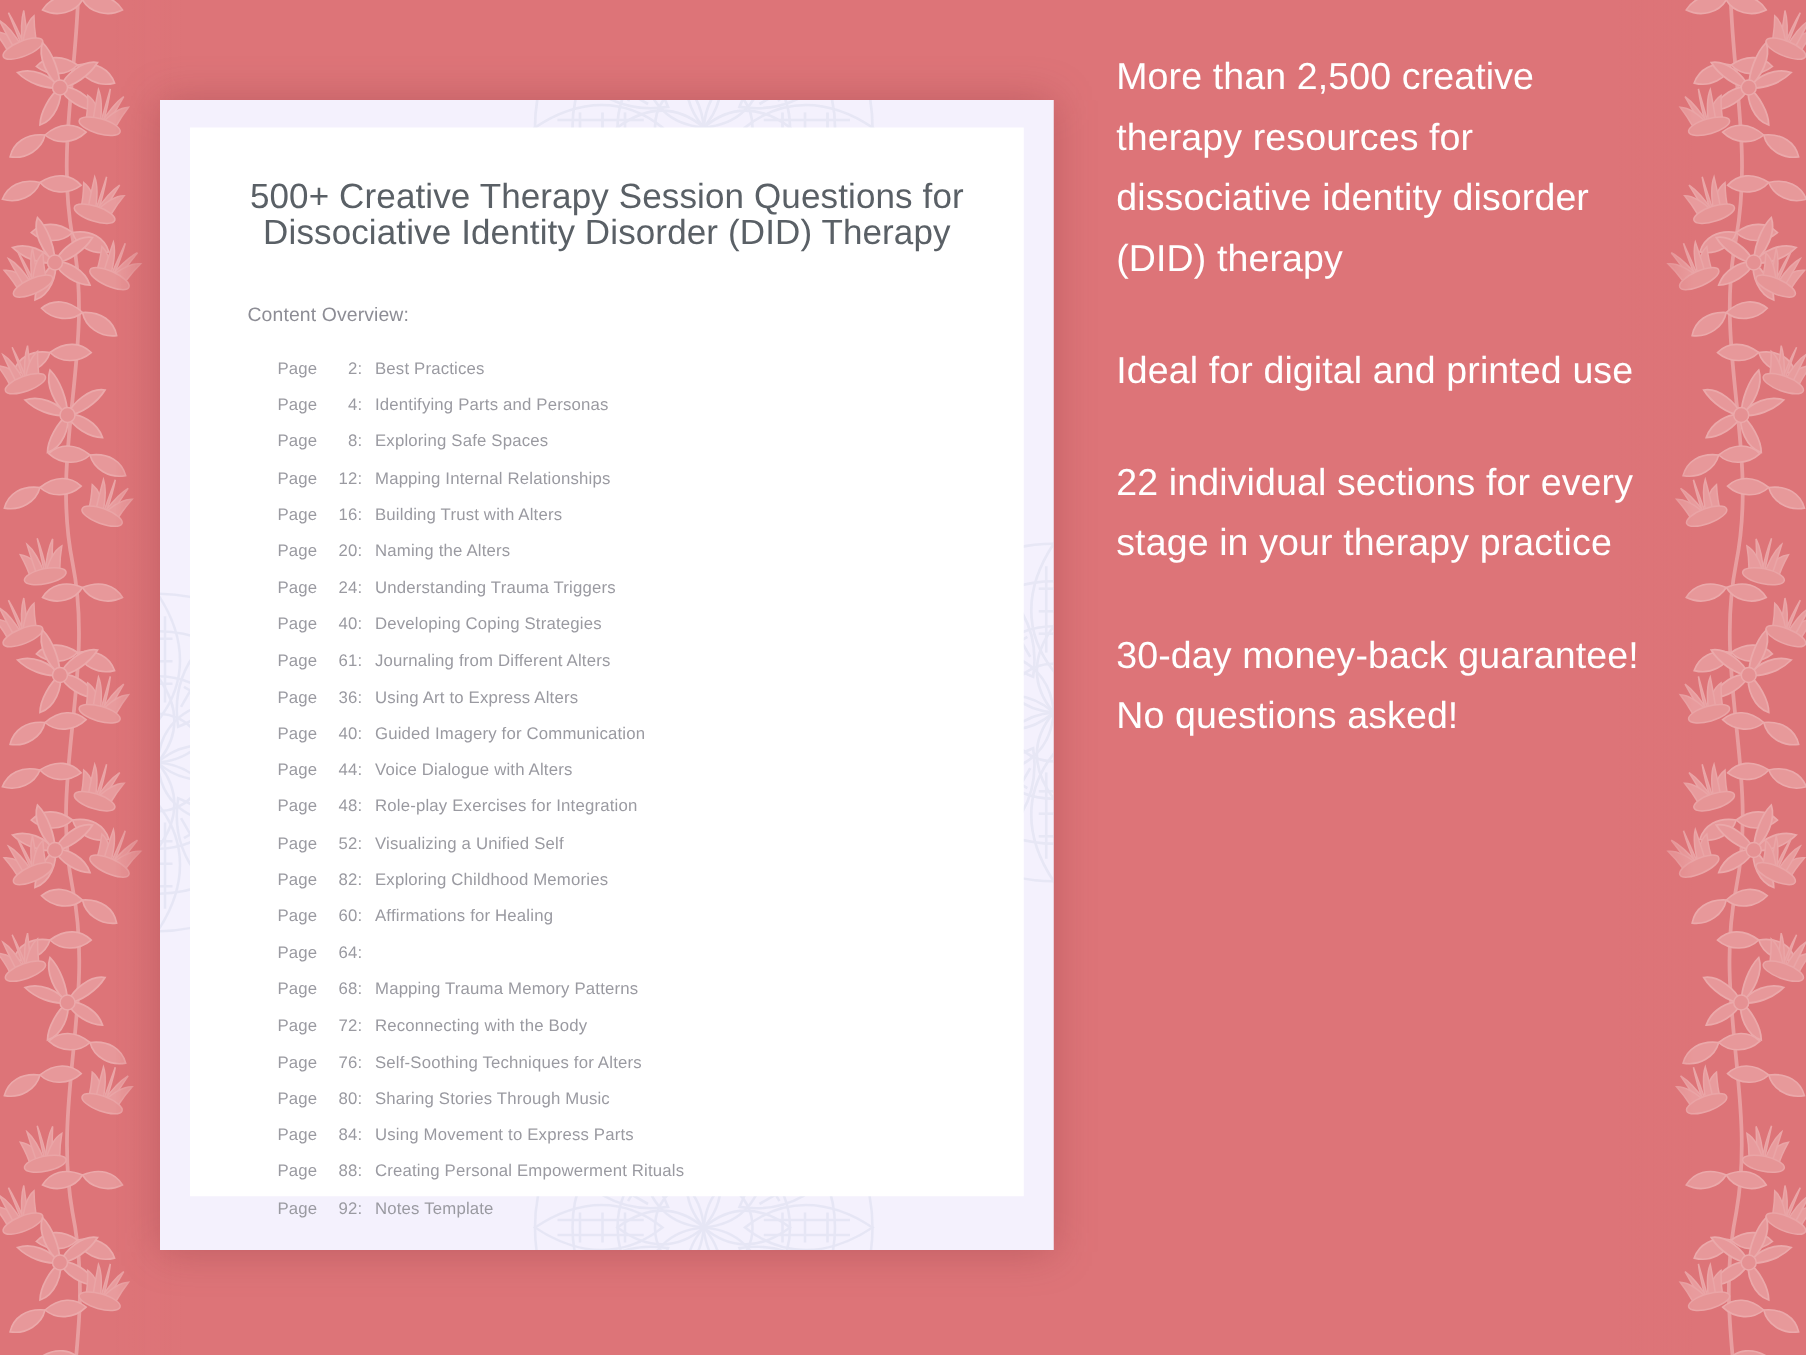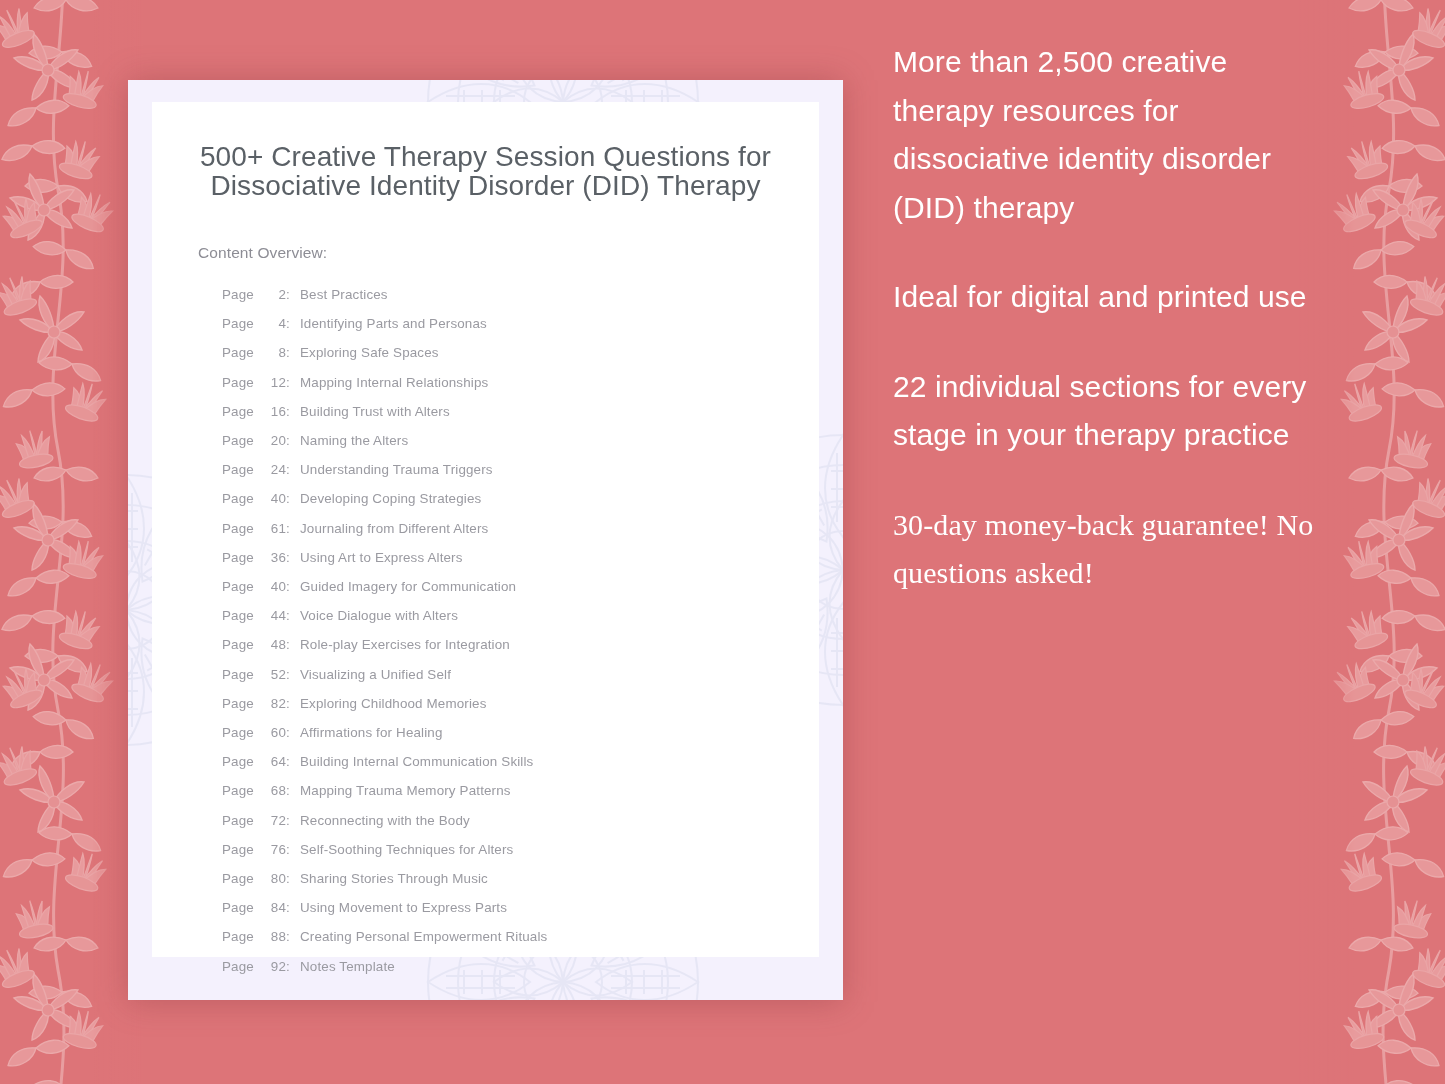--- a/index.html
+++ b/index.html
@@ -131,21 +131,21 @@
     width: 440px;
     color: #ffffff;
   }
   .copy p {
     font-size: 30px;
     line-height: 48.5px;
     font-weight: 400;
     letter-spacing: .1px;
     margin-bottom: 41px;
   }
-  .copy p:last-child { margin-bottom: 4px; font-family: Liberation Serif, serif; }
+  .copy p:last-child { margin-bottom: 4px; }
 </style>
 </head>
 <body>
 
 <div class="floral-band left">
   <svg viewBox="0 0 130 1170" width="130" height="1170" preserveAspectRatio="none">
     <defs>
       <g id="lotus">
         <path d="M0,0 C-4,-12 -10,-18 -16,-20 C-13,-10 -12,-4 -12,0 Z" fill="#f4c3c2" stroke="#f7d6d5" stroke-width="1.2"></path>
         <path d="M0,0 C-2,-14 -5,-22 -9,-27 C-8,-15 -7,-6 -6,0 Z" fill="#f4c3c2" stroke="#f7d6d5" stroke-width="1.2"></path>
@@ -519,21 +519,20 @@
         <li>
           <span class="pg-label">Page</span>
           <span class="pg-num">60</span>
           <span class="pg-colon">:</span>
           <span class="pg-title">Affirmations for Healing</span>
         </li>
         <li>
           <span class="pg-label">Page</span>
           <span class="pg-num">64</span>
           <span class="pg-colon">:</span>
-          <span class="pg-title">Building Internal Communication Skills</span>
         </li>
         <li>
           <span class="pg-label">Page</span>
           <span class="pg-num">68</span>
           <span class="pg-colon">:</span>
           <span class="pg-title">Mapping Trauma Memory Patterns</span>
         </li>
         <li>
           <span class="pg-label">Page</span>
           <span class="pg-num">72</span>

